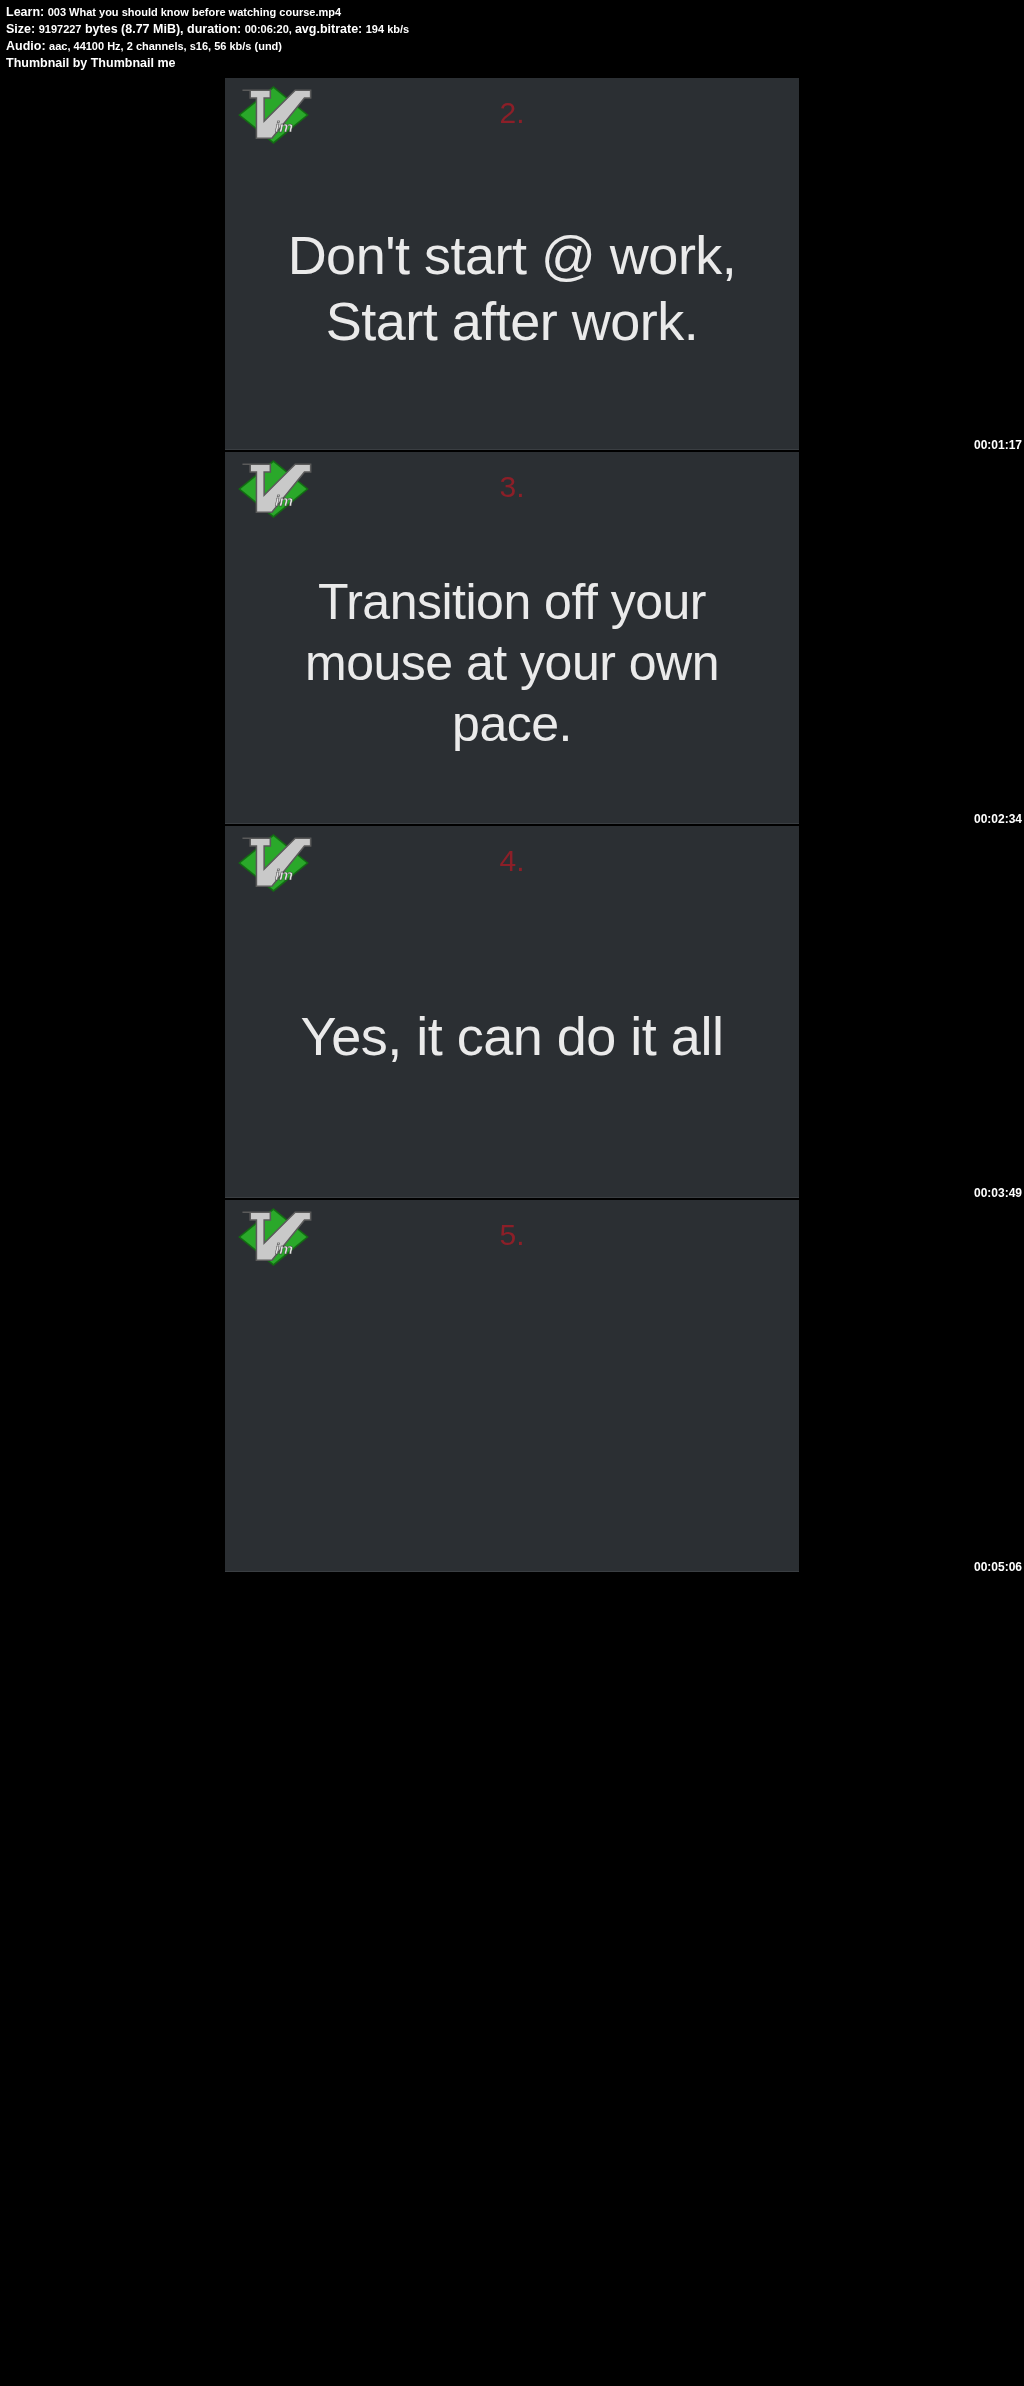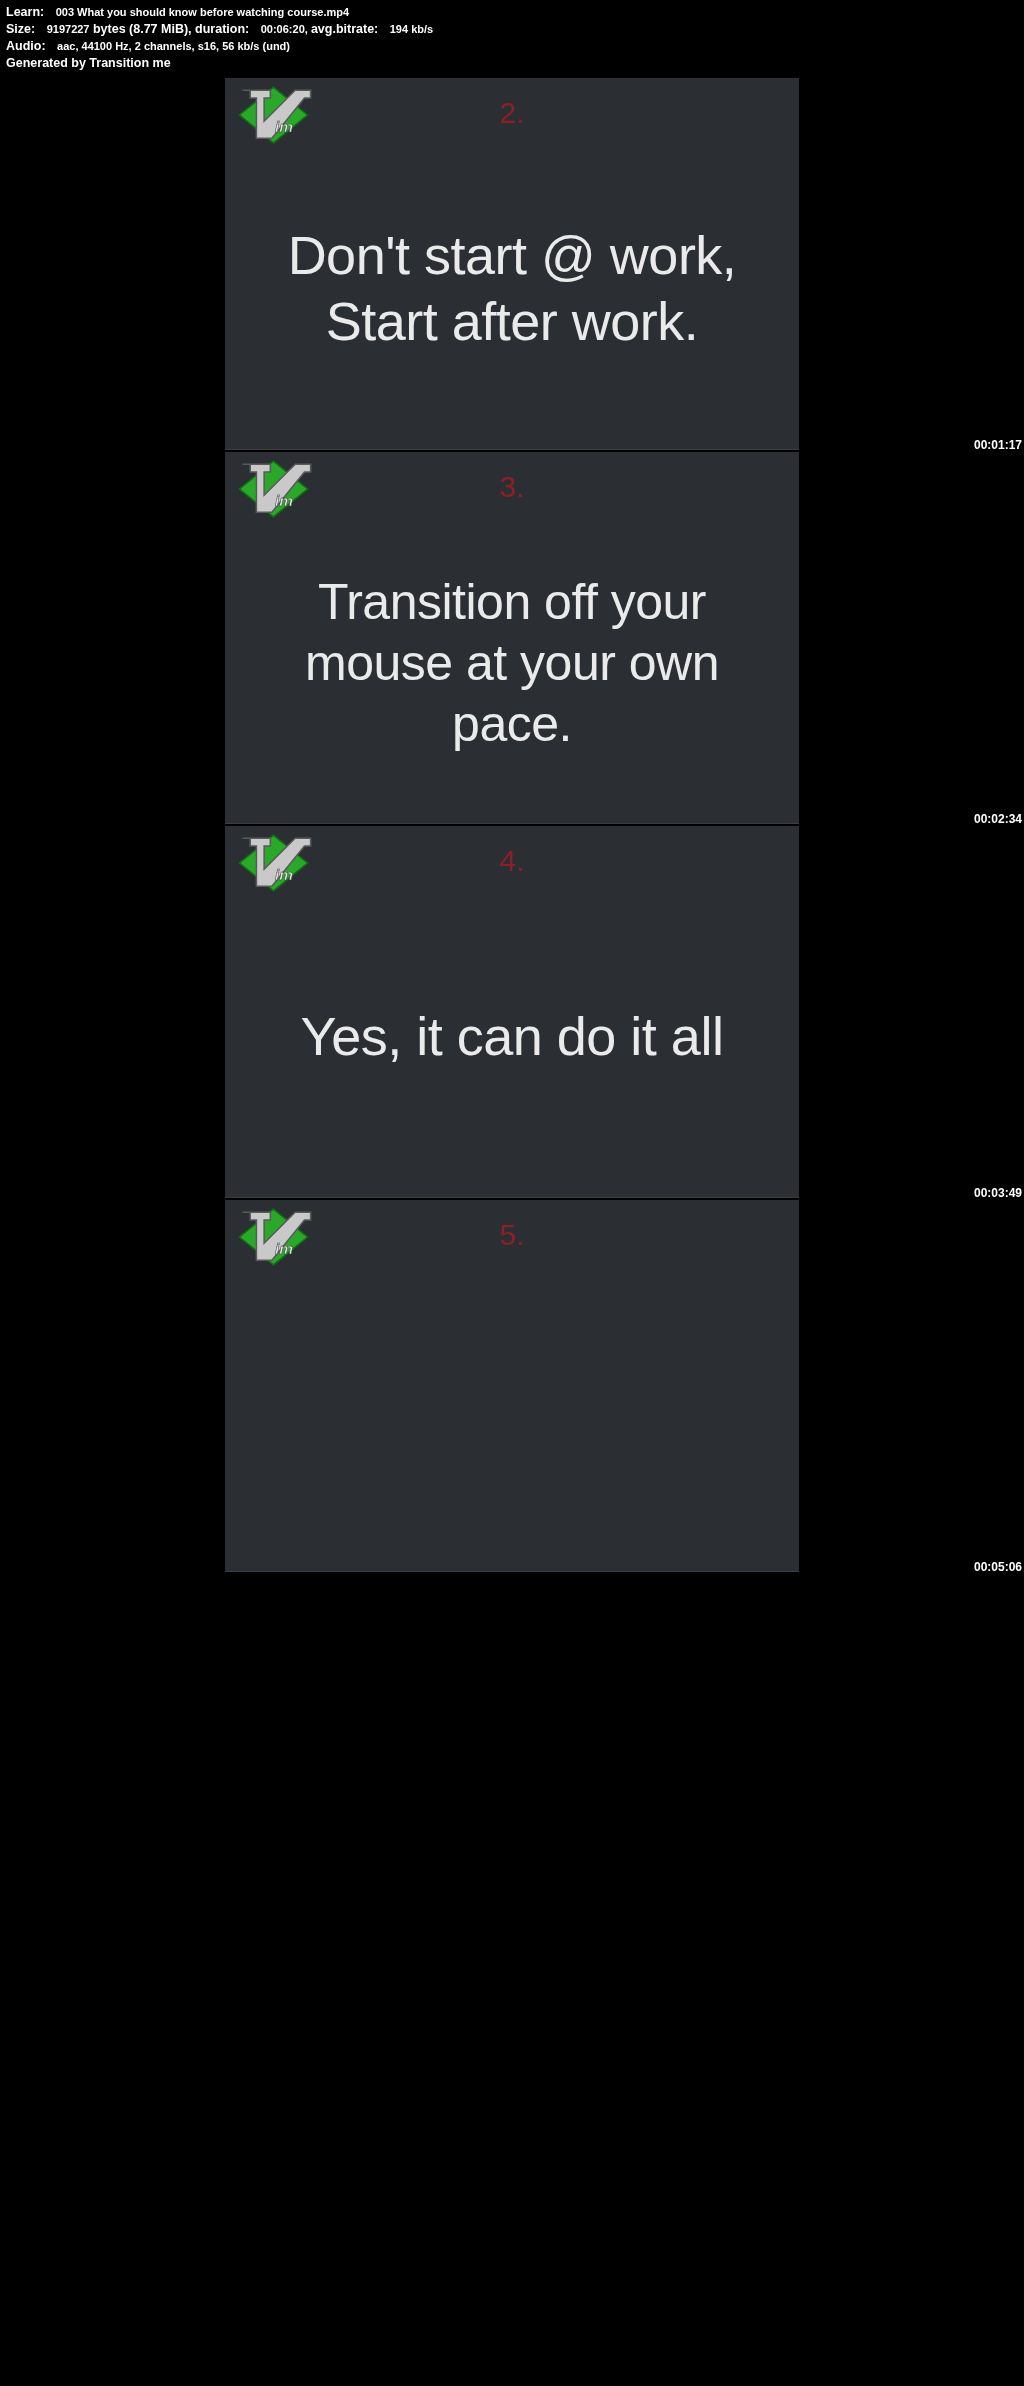--- a/index.html
+++ b/index.html
@@ -10,21 +10,21 @@
     color: #fff;
   }
   .info {
     padding: 4px 6px 4px 6px;
     font-size: 12.5px;
     font-weight: bold;
     line-height: 1.35;
     text-shadow: 1px 1px 1px #000;
   }
   .info .label { font-weight: bold; }
-  .info .val { font-weight: bold; font-size: 11px; margin-left: 8px; }
+  .info .val { font-weight: bold; font-size: 11px; }
   .frames {
     display: flex;
     flex-direction: column;
     align-items: center;
     gap: 2px;
     padding: 2px 0 6px 0;
   }
   .frame-row {
     position: relative;
     width: 100%;
@@ -87,21 +87,21 @@
   <div>
     <span class="label">Learn: </span><span class="val">003 What you should know before watching course.mp4</span>
   </div>
   <div>
     <span class="label">Size: </span><span class="val">9197227</span><span class="label"> bytes (8.77 MiB), </span><span class="label">duration: </span><span class="val">00:06:20, </span><span class="label">avg.bitrate: </span><span class="val">194 kb/s</span>
   </div>
   <div>
     <span class="label">Audio: </span><span class="val">aac, 44100 Hz, 2 channels, s16, 56 kb/s (und)</span>
   </div>
   <div>
-    <span class="label">Generated by Transition me</span>
+    <span class="label">Thumbnail by Thumbnail me</span>
   </div>
 </div>
 
 <div class="frames" id="frames">
     <div class="frame-row">
       <div class="frame">
         <div class="logo"><svg viewBox="0 0 100 80" width="80" height="62">
     <polygon points="48,4 92,40 48,76 4,40" fill="#2aa82a" stroke="#136b13" stroke-width="2"></polygon>
     <path d="M8 8 L44 8 L44 18 L36 18 L36 48 L76 8 L96 8 L96 18 L88 18 L46 70 L26 70 L26 18 L18 18 L18 8 Z" fill="#c9c9c9" stroke="#5a5a5a" stroke-width="2"></path>
     <text x="50" y="62" font-family="Arial" font-size="20" font-weight="bold" font-style="italic" fill="#e2e2e2" stroke="#333" stroke-width="0.6">im</text>

